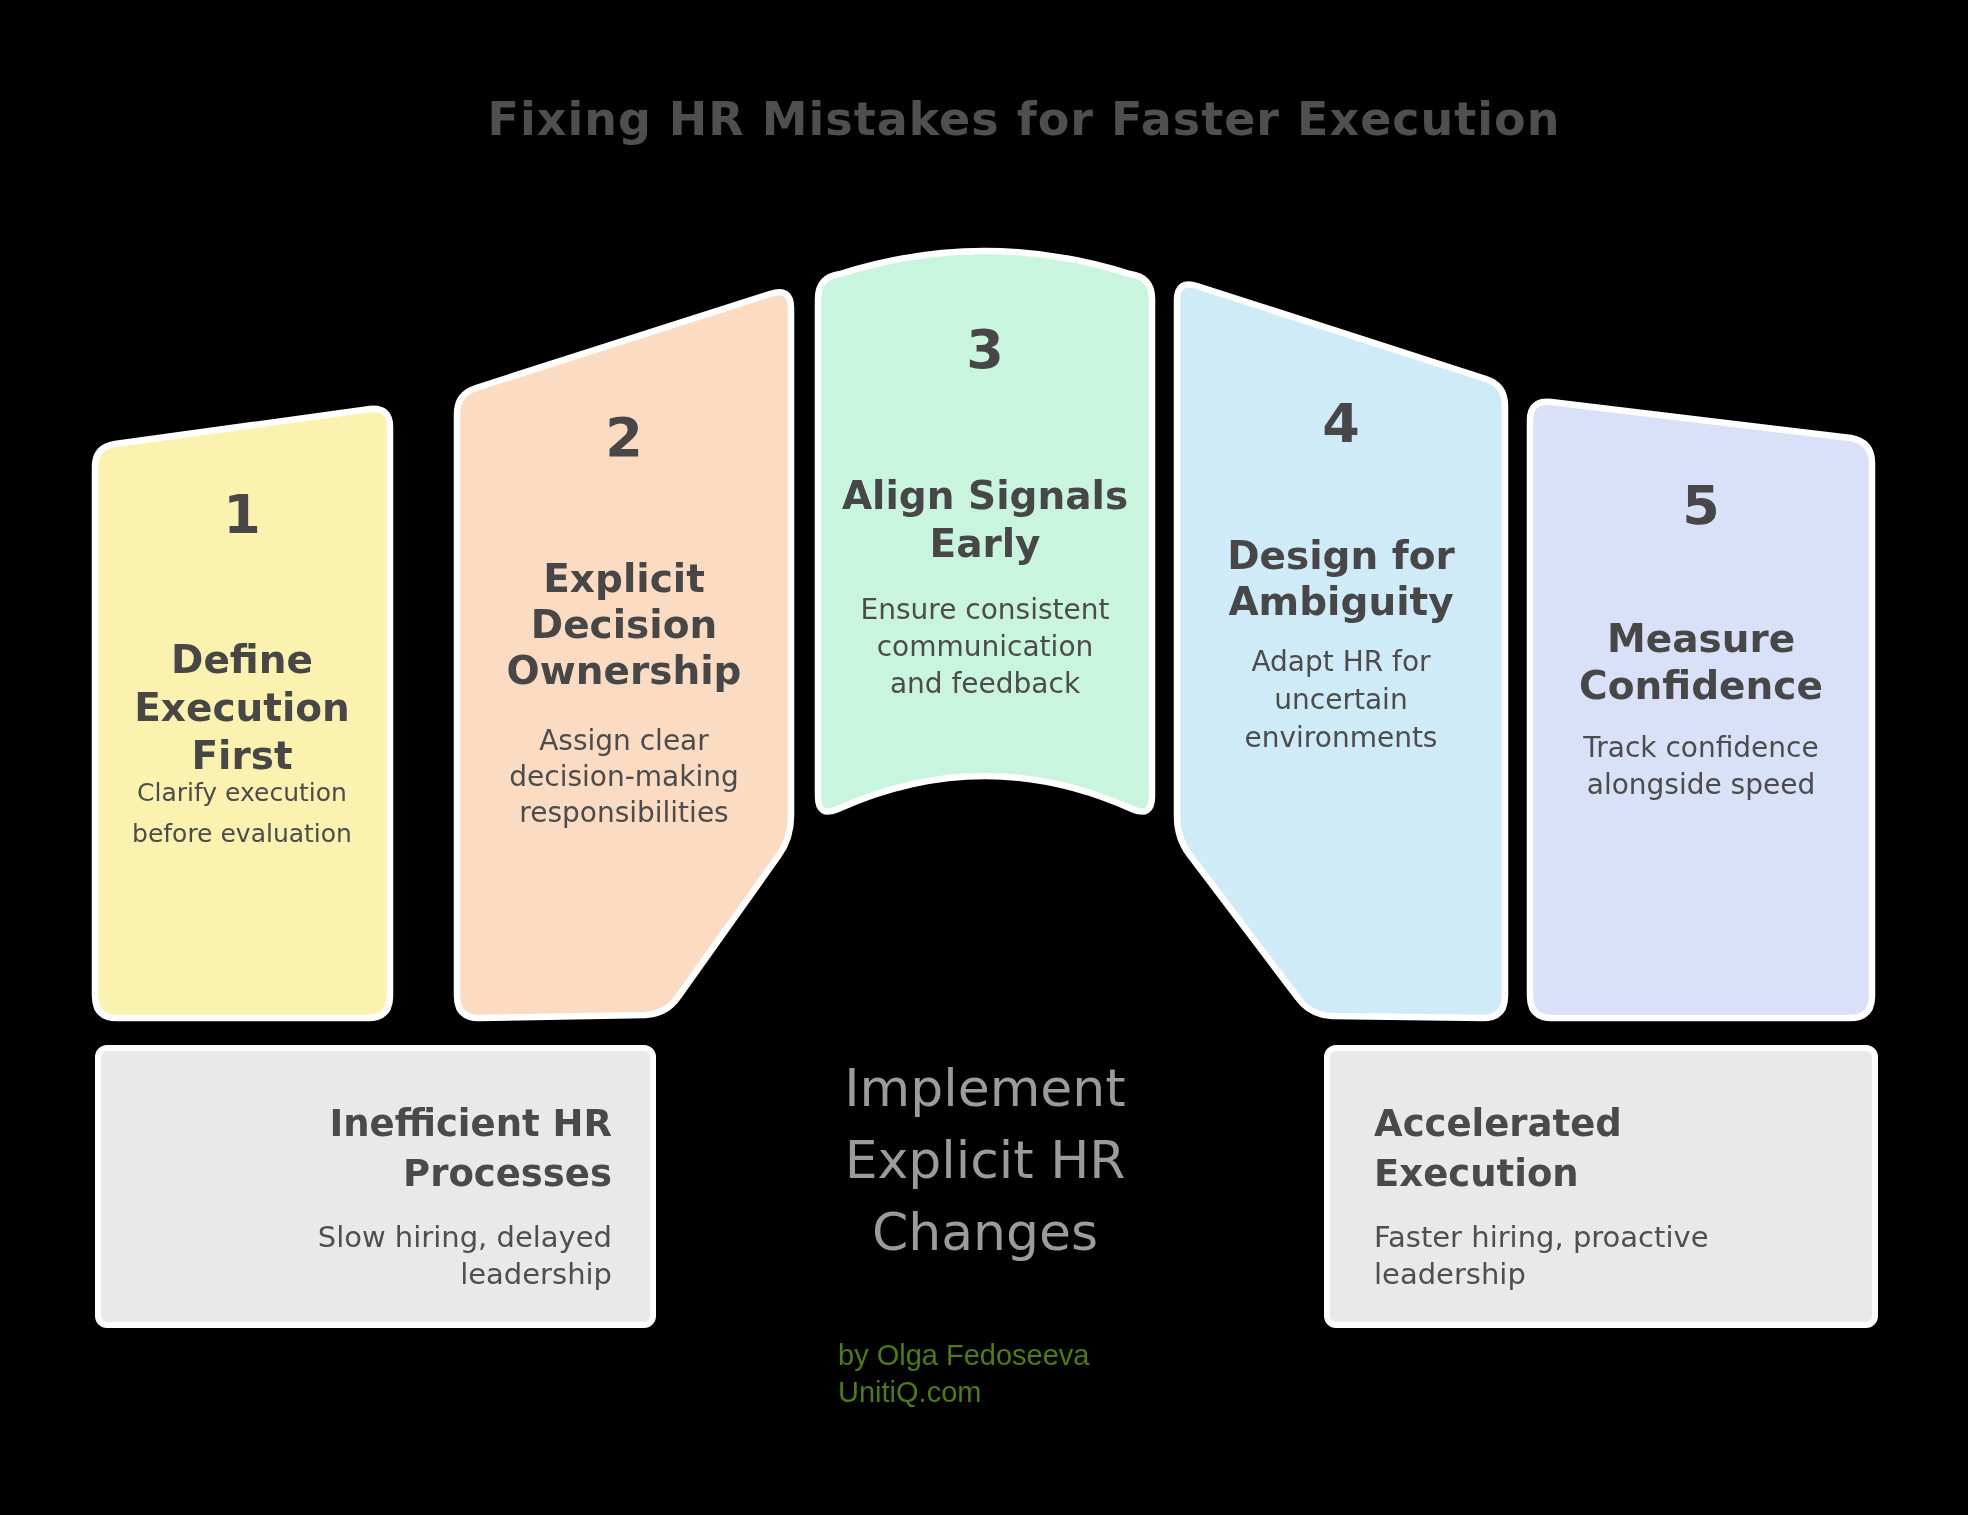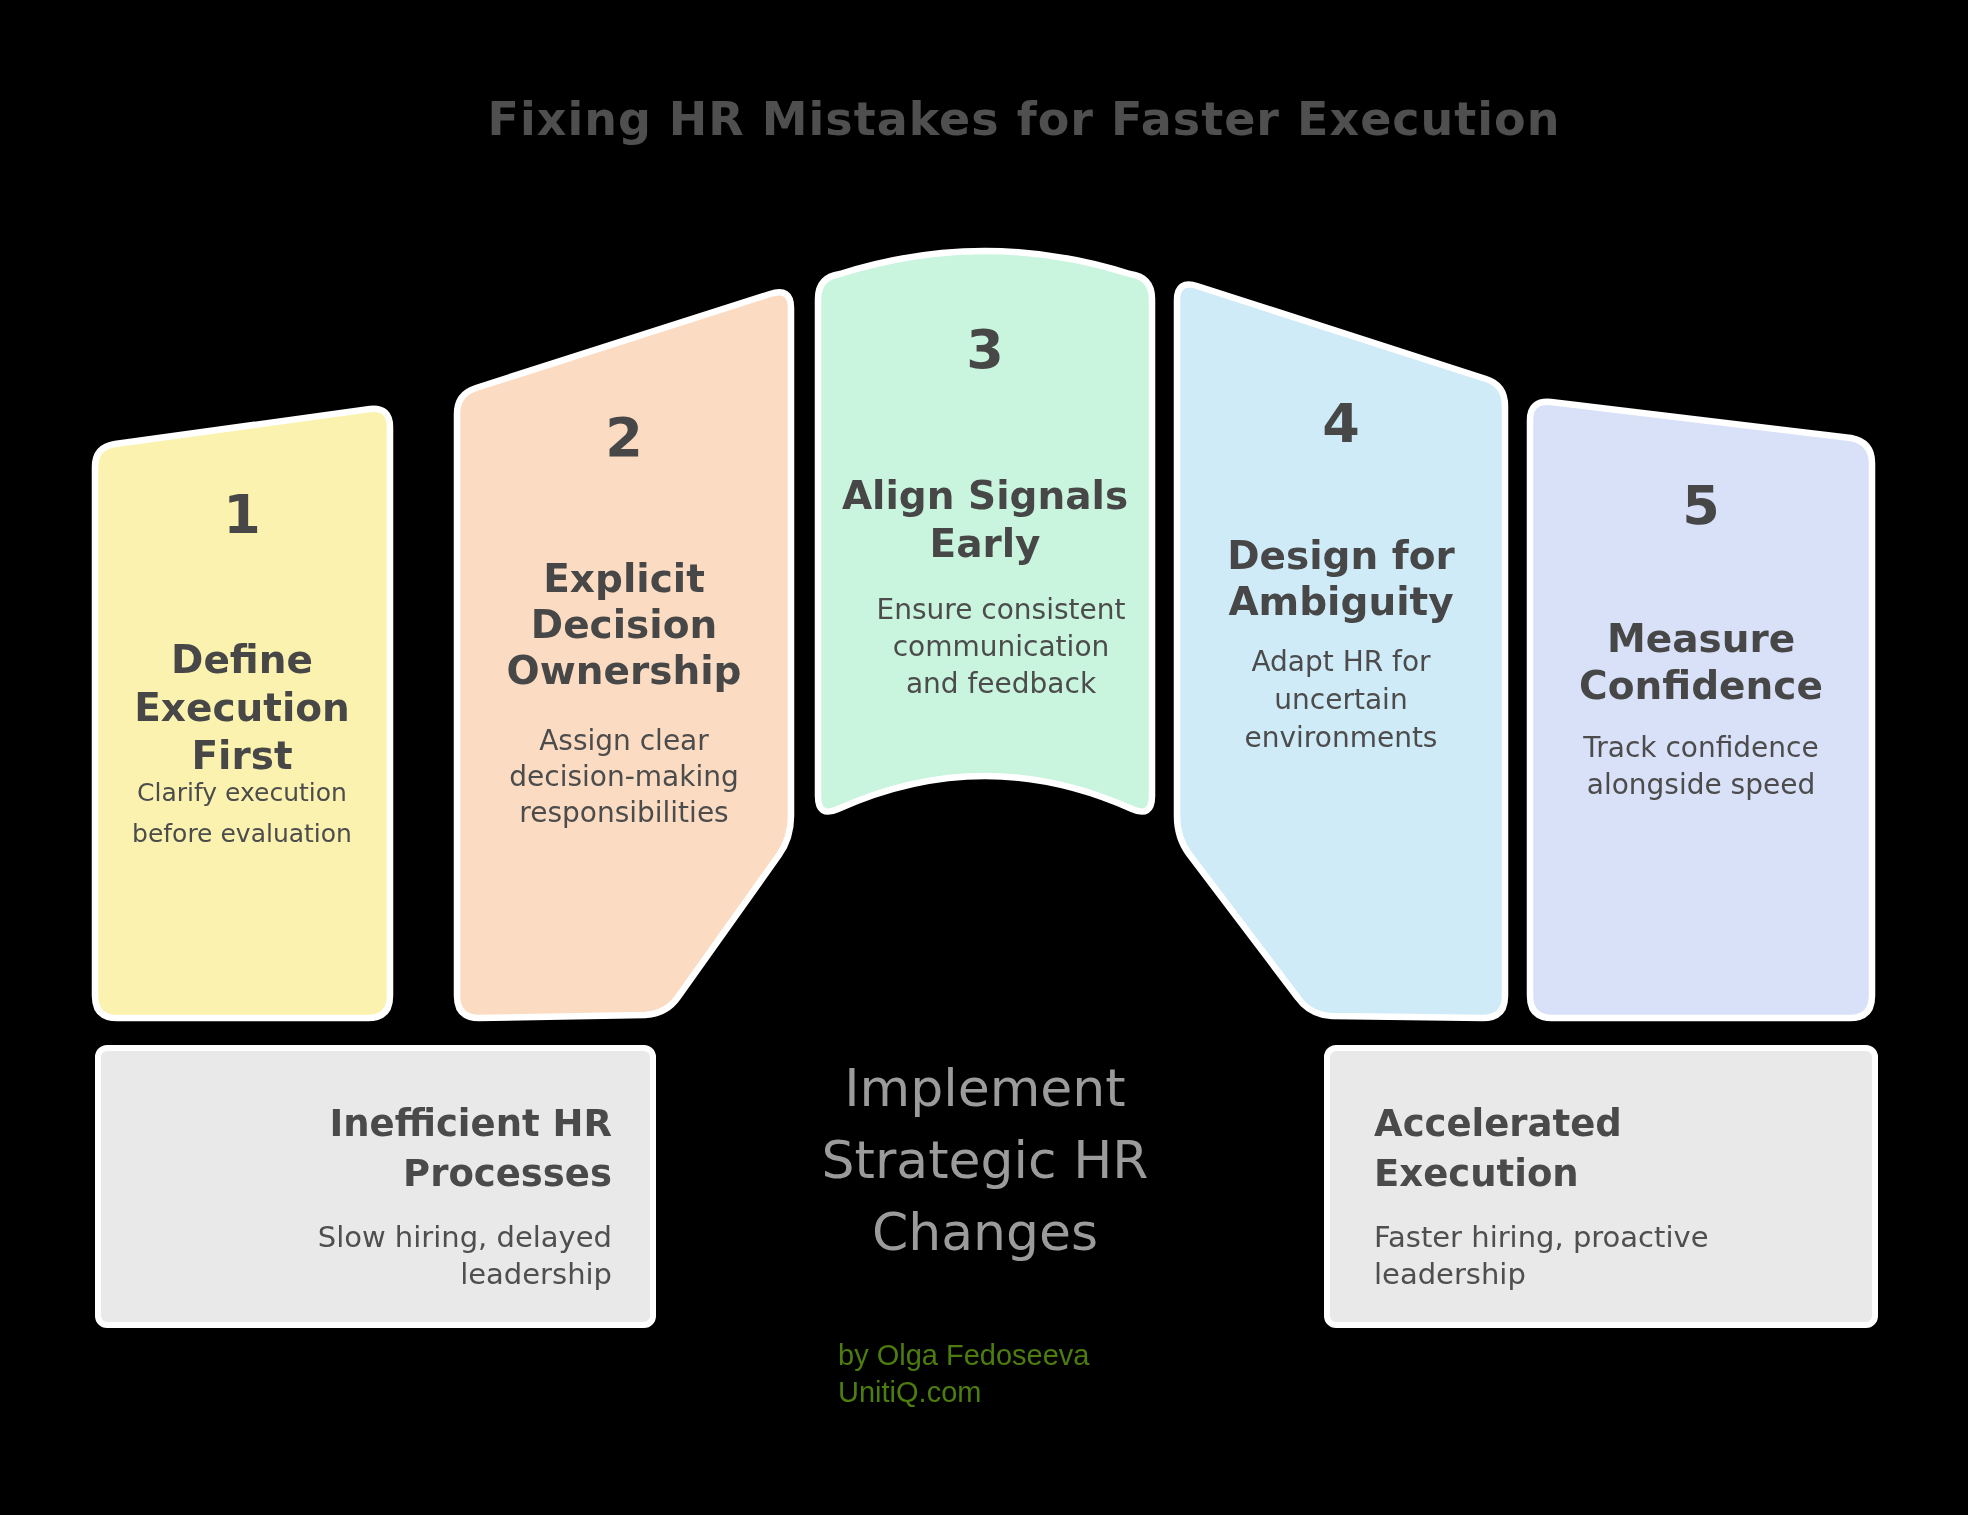--- a/index.html
+++ b/index.html
@@ -114,21 +114,21 @@
   <div class="txt panel-heading" style="left:474px; top:556px; width:300px; line-height:46px;">Explicit
 Decision
 Ownership</div>
   <div class="txt panel-body" style="left:474px; top:723px; width:300px; line-height:36px;">Assign clear
 decision-making
 responsibilities</div>
 
   <div class="txt panel-number" style="left:815px; top:318px; width:340px;">3</div>
   <div class="txt panel-heading" style="left:815px; top:472px; width:340px; line-height:48px;">Align Signals
 Early</div>
-  <div class="txt panel-body" style="left:815px; top:591px; width:340px; line-height:37px;padding-left:16px;">Ensure consistent
+  <div class="txt panel-body" style="left:815px; top:591px; width:340px; line-height:37px;">Ensure consistent
 communication
 and feedback</div>
 
   <div class="txt panel-number" style="left:1191px; top:392px; width:300px;">4</div>
   <div class="txt panel-heading" style="left:1191px; top:533px; width:300px; line-height:46px;">Design for
 Ambiguity</div>
   <div class="txt panel-body" style="left:1191px; top:643px; width:300px;">Adapt HR for
 uncertain
 environments</div>
 
@@ -146,19 +146,19 @@
   </div>
 
   <div class="outcome-box" style="left:1324px; top:1045px; width:554px; height:283px;">
     <div class="txt outcome-heading" style="left:44px; top:48px; width:480px; text-align:left;">Accelerated
 Execution</div>
     <div class="txt outcome-body" style="left:44px; top:168px; width:480px; text-align:left;">Faster hiring, proactive
 leadership</div>
   </div>
 
   <div class="txt center-label">Implement
-Strategic HR
+Explicit HR
 Changes</div>
 
   <div class="txt attribution">by Olga Fedoseeva
 UnitiQ.com</div>
 
 </div>
 
 </body></html>

